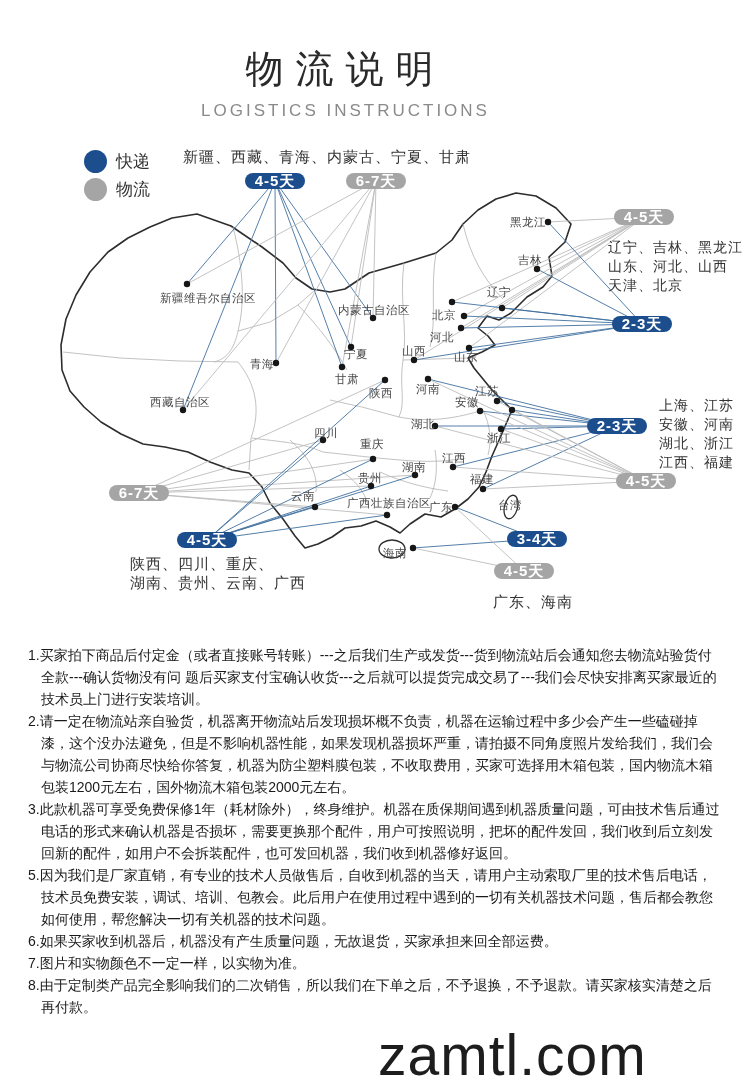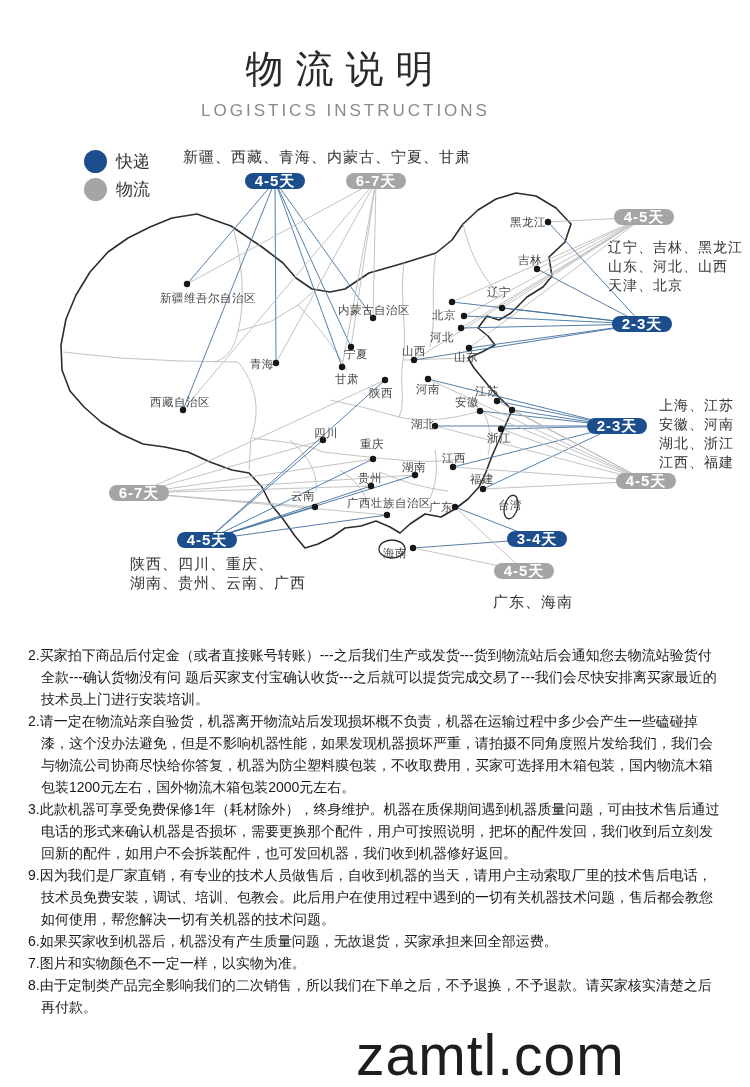--- a/index.html
+++ b/index.html
@@ -19,21 +19,21 @@
          border-radius:13px;color:#fff;font-size:15px;font-weight:bold;letter-spacing:1px;
          display:flex;align-items:center;justify-content:center;padding:0 8px;box-sizing:border-box;}
   .badge.express{background:var(--express,#1c4e8d);}
   .badge.freight{background:var(--freight,#a5a5a5);}
   .note{position:absolute;font-size:14px;color:#333;line-height:19px;letter-spacing:1px;white-space:nowrap;}
   .note.big{font-size:15px;}
   
   .terms{position:absolute;left:28px;top:644px;width:696px;font-size:14px;line-height:22px;color:#1a1a1a;}
   .terms p{margin:0;padding-left:13px;text-indent:-13px;}
   
-  .watermark{position:absolute;left:356px;top:1022px;font-size:57px;color:#1d1d1d;letter-spacing:1px;}
+  .watermark{position:absolute;left:378px;top:1022px;font-size:57px;color:#1d1d1d;letter-spacing:1px;}
 </style>
 </head>
 <body>
 
 <div class="page">
 
   <div class="hd">
     <h1>物流说明</h1>
     <div class="sub">LOGISTICS INSTRUCTIONS</div>
   </div>
@@ -255,23 +255,23 @@
       <div class="badge express" style="left: 642px; top: 324px;">2-3天</div>
       <div class="badge express" style="left: 617px; top: 426px;">2-3天</div>
       <div class="badge freight" style="left: 646px; top: 481px;">4-5天</div>
       <div class="badge freight" style="left: 139px; top: 493px;">6-7天</div>
       <div class="badge express" style="left: 207px; top: 540px;">4-5天</div>
       <div class="badge express" style="left: 537px; top: 539px;">3-4天</div>
       <div class="badge freight" style="left: 524px; top: 571px;">4-5天</div>
     </div>
 
   <div class="terms">
-    <p>2.买家拍下商品后付定金（或者直接账号转账）---之后我们生产或发货---货到物流站后会通知您去物流站验货付全款---确认货物没有问 题后买家支付宝确认收货---之后就可以提货完成交易了---我们会尽快安排离买家最近的技术员上门进行安装培训。</p>
+    <p>1.买家拍下商品后付定金（或者直接账号转账）---之后我们生产或发货---货到物流站后会通知您去物流站验货付全款---确认货物没有问 题后买家支付宝确认收货---之后就可以提货完成交易了---我们会尽快安排离买家最近的技术员上门进行安装培训。</p>
     <p>2.请一定在物流站亲自验货，机器离开物流站后发现损坏概不负责，机器在运输过程中多少会产生一些磕碰掉漆，这个没办法避免，但是不影响机器性能，如果发现机器损坏严重，请拍摄不同角度照片发给我们，我们会与物流公司协商尽快给你答复，机器为防尘塑料膜包装，不收取费用，买家可选择用木箱包装，国内物流木箱包装1200元左右，国外物流木箱包装2000元左右。</p>
     <p>3.此款机器可享受免费保修1年（耗材除外），终身维护。机器在质保期间遇到机器质量问题，可由技术售后通过电话的形式来确认机器是否损坏，需要更换那个配件，用户可按照说明，把坏的配件发回，我们收到后立刻发回新的配件，如用户不会拆装配件，也可发回机器，我们收到机器修好返回。</p>
-    <p>9.因为我们是厂家直销，有专业的技术人员做售后，自收到机器的当天，请用户主动索取厂里的技术售后电话，技术员免费安装，调试、培训、包教会。此后用户在使用过程中遇到的一切有关机器技术问题，售后都会教您如何使用，帮您解决一切有关机器的技术问题。</p>
+    <p>5.因为我们是厂家直销，有专业的技术人员做售后，自收到机器的当天，请用户主动索取厂里的技术售后电话，技术员免费安装，调试、培训、包教会。此后用户在使用过程中遇到的一切有关机器技术问题，售后都会教您如何使用，帮您解决一切有关机器的技术问题。</p>
     <p>6.如果买家收到机器后，机器没有产生质量问题，无故退货，买家承担来回全部运费。</p>
     <p>7.图片和实物颜色不一定一样，以实物为准。</p>
     <p>8.由于定制类产品完全影响我们的二次销售，所以我们在下单之后，不予退换，不予退款。请买家核实清楚之后再付款。</p>
   </div>
 
   <div class="watermark">zamtl.com</div>
 </div>
 
 </body></html>

